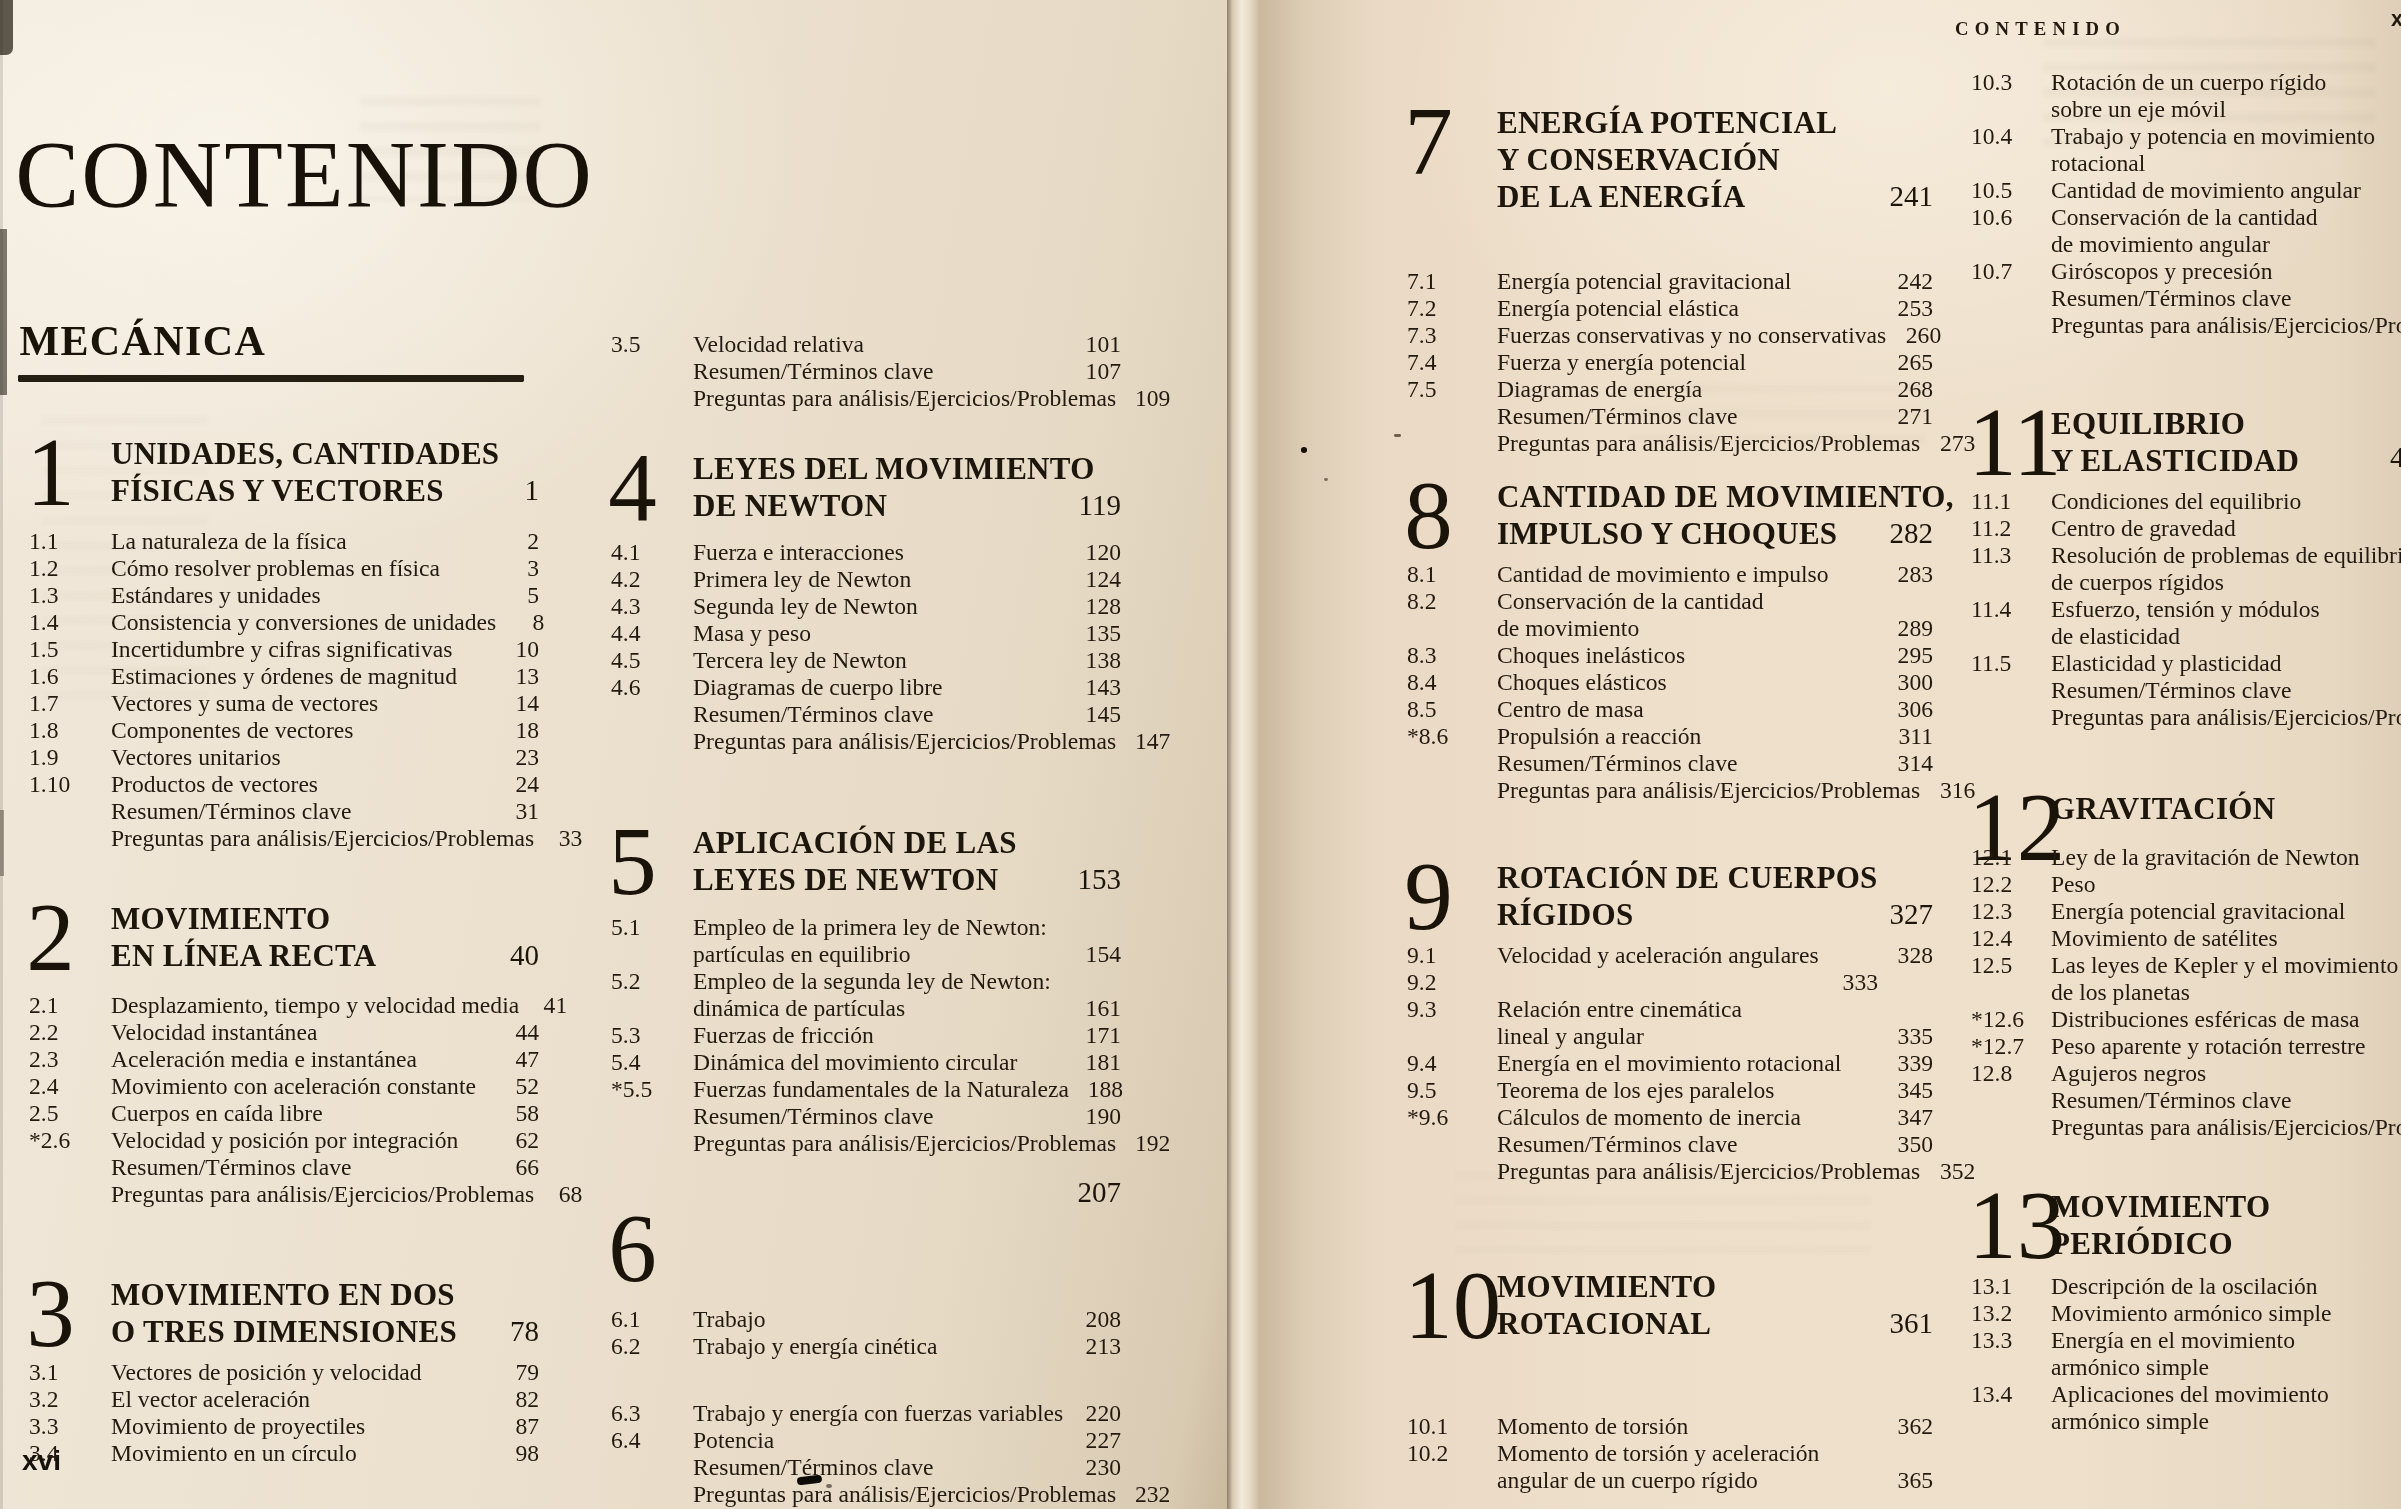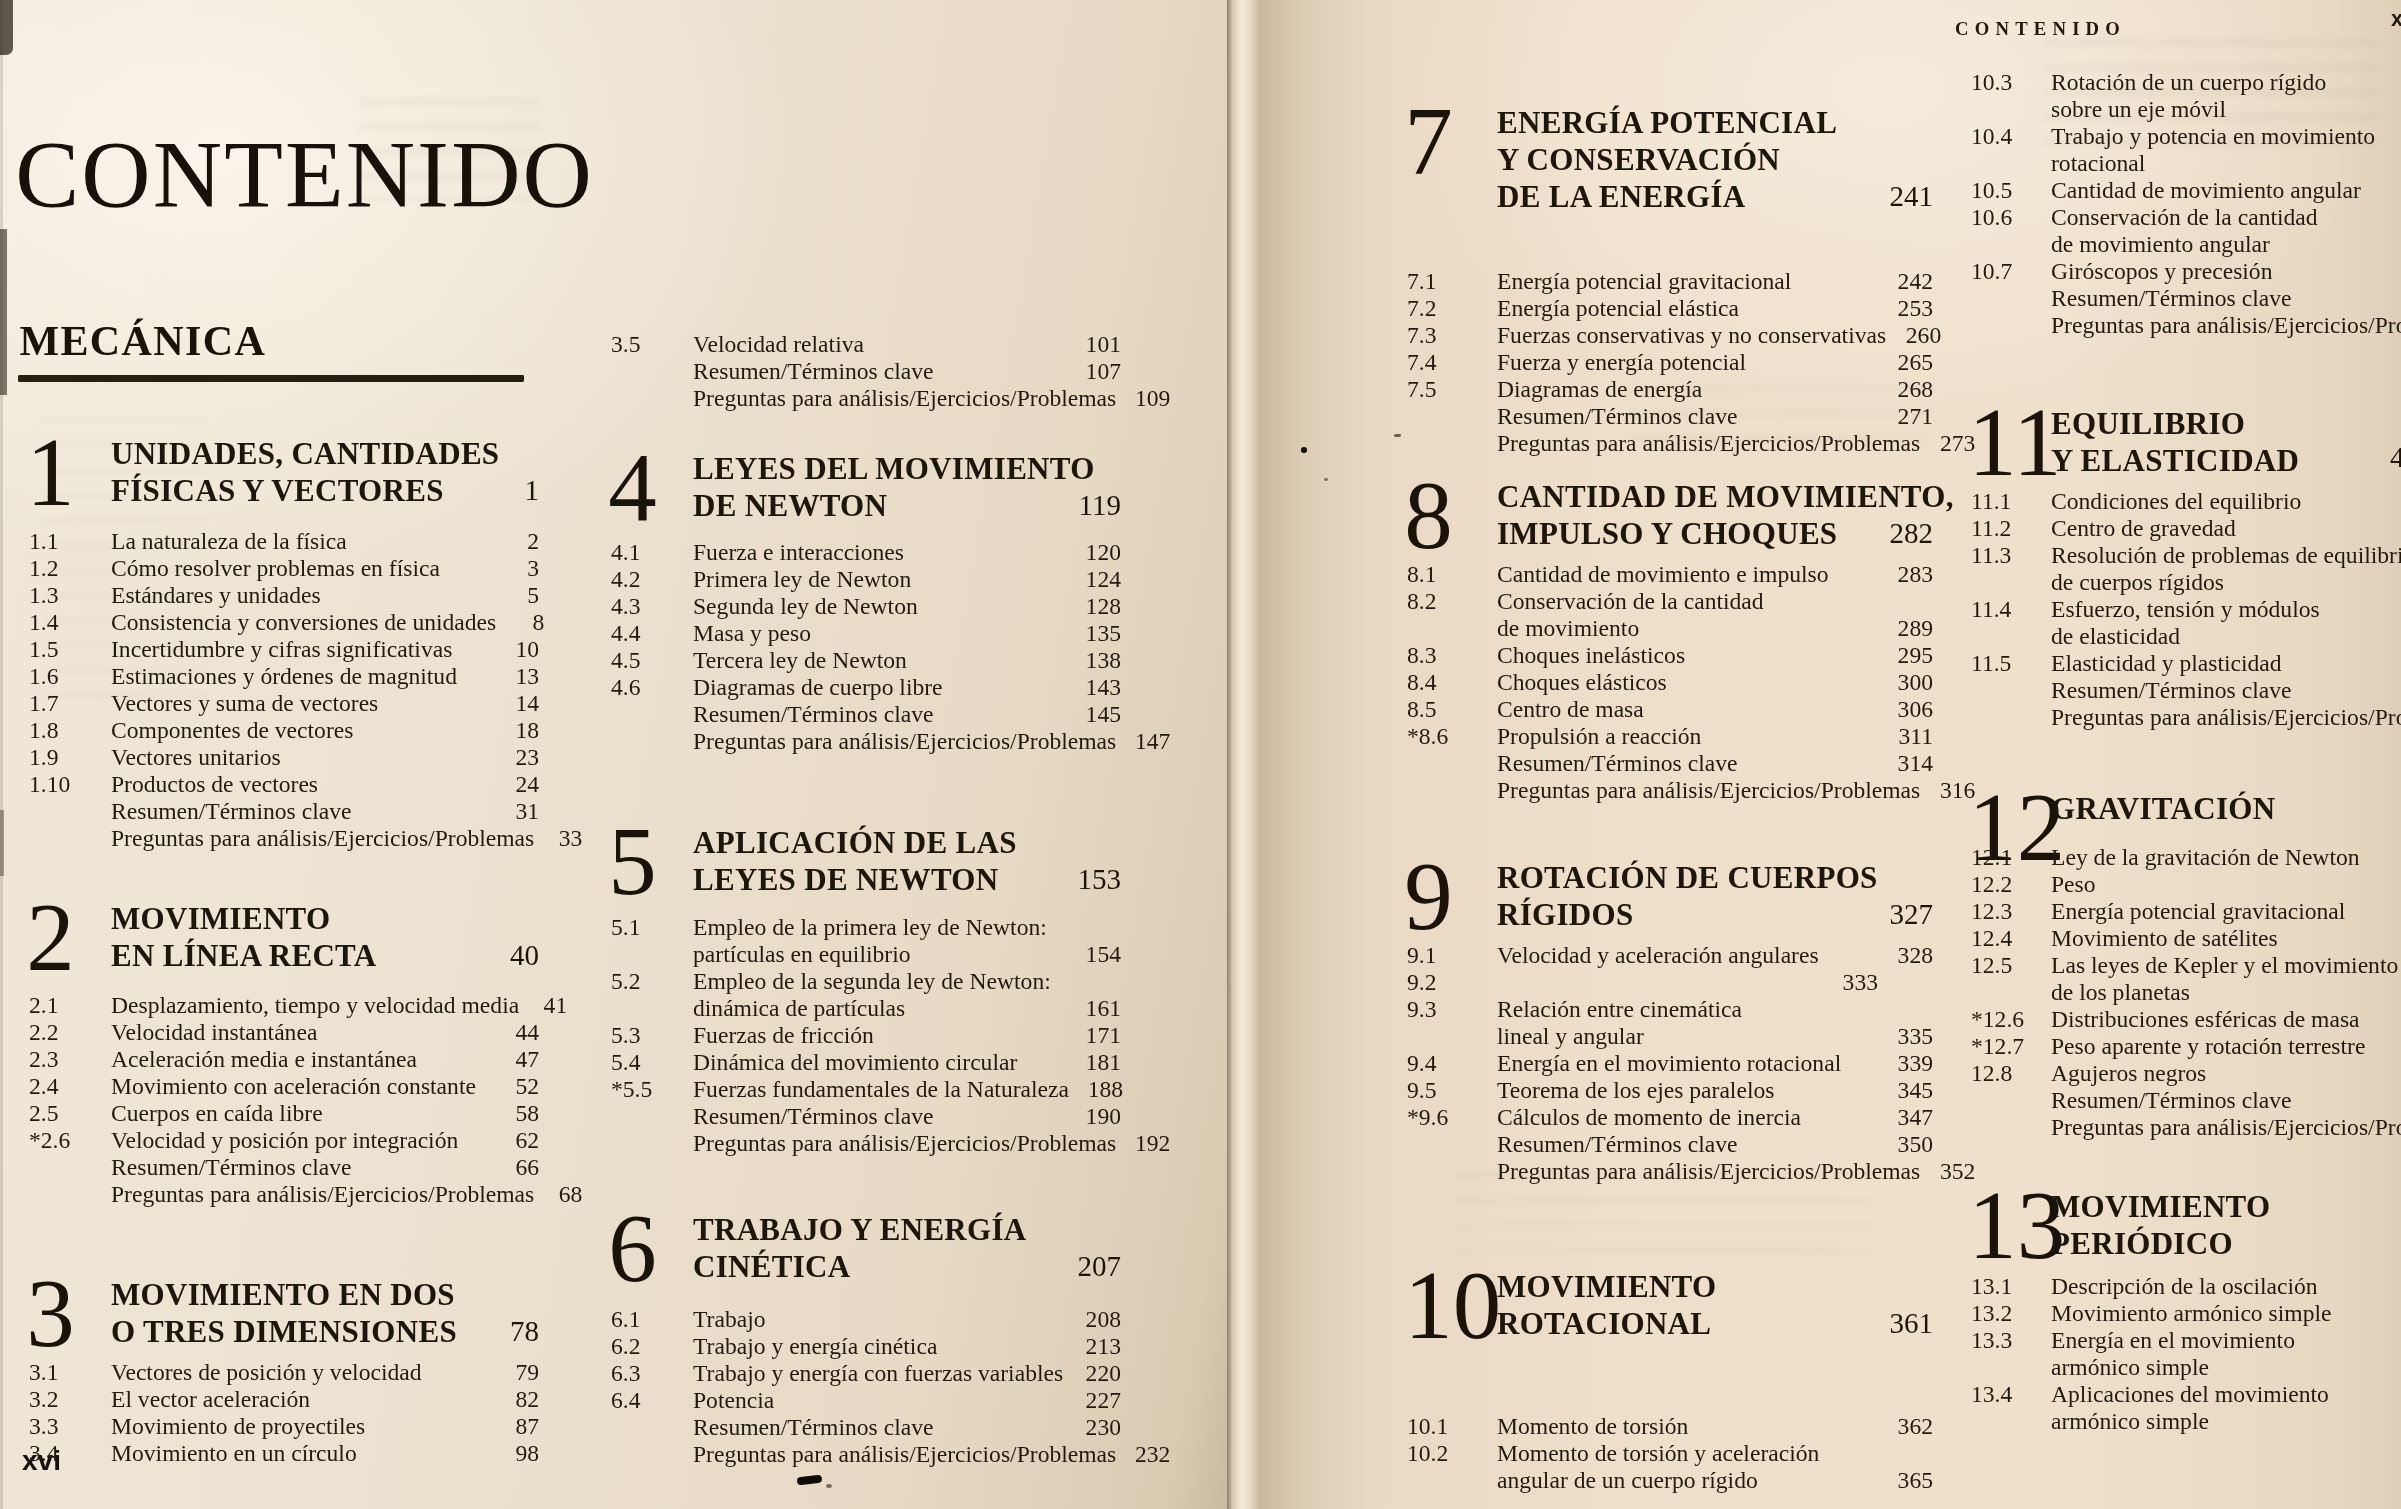--- a/index.html
+++ b/index.html
@@ -450,42 +450,38 @@
           <div class="row" style="grid-template-columns: 82px 1fr 54px;">
             <span class="row-num"></span>
             <div class="row-text">
               <div class="row-line">Preguntas para análisis/Ejercicios/Problemas</div>
             </div>
             <span class="row-page">192</span>
           </div>
         </div>
         <div class="chapter" style="top: 1211px; padding-left: 82px;">
           <span class="ch-num">6</span>
-          <div class="ch-title">
-            <div class="ch-line">TRABAJO Y ENERGÍA</div>
-            <div class="ch-line">CINÉTICA</div>
-          </div>
           <span class="ch-page">207</span>
         </div>
         <div class="items" style="top: 1306px;">
           <div class="row" style="grid-template-columns: 82px 1fr 54px;">
             <span class="row-num">6.1</span>
             <div class="row-text">
               <div class="row-line">Trabajo</div>
             </div>
             <span class="row-page">208</span>
           </div>
           <div class="row" style="grid-template-columns: 82px 1fr 54px;">
             <span class="row-num">6.2</span>
             <div class="row-text">
               <div class="row-line">Trabajo y energía cinética</div>
             </div>
             <span class="row-page">213</span>
           </div>
-          <div class="row" style="grid-template-columns: 82px 1fr 54px;">
+          <div class="row" style="grid-template-columns: 82px 1fr 54px; margin-top: 40px;">
             <span class="row-num">6.3</span>
             <div class="row-text">
               <div class="row-line">Trabajo y energía con fuerzas variables</div>
             </div>
             <span class="row-page">220</span>
           </div>
           <div class="row" style="grid-template-columns: 82px 1fr 54px;">
             <span class="row-num">6.4</span>
             <div class="row-text">
               <div class="row-line">Potencia</div>

